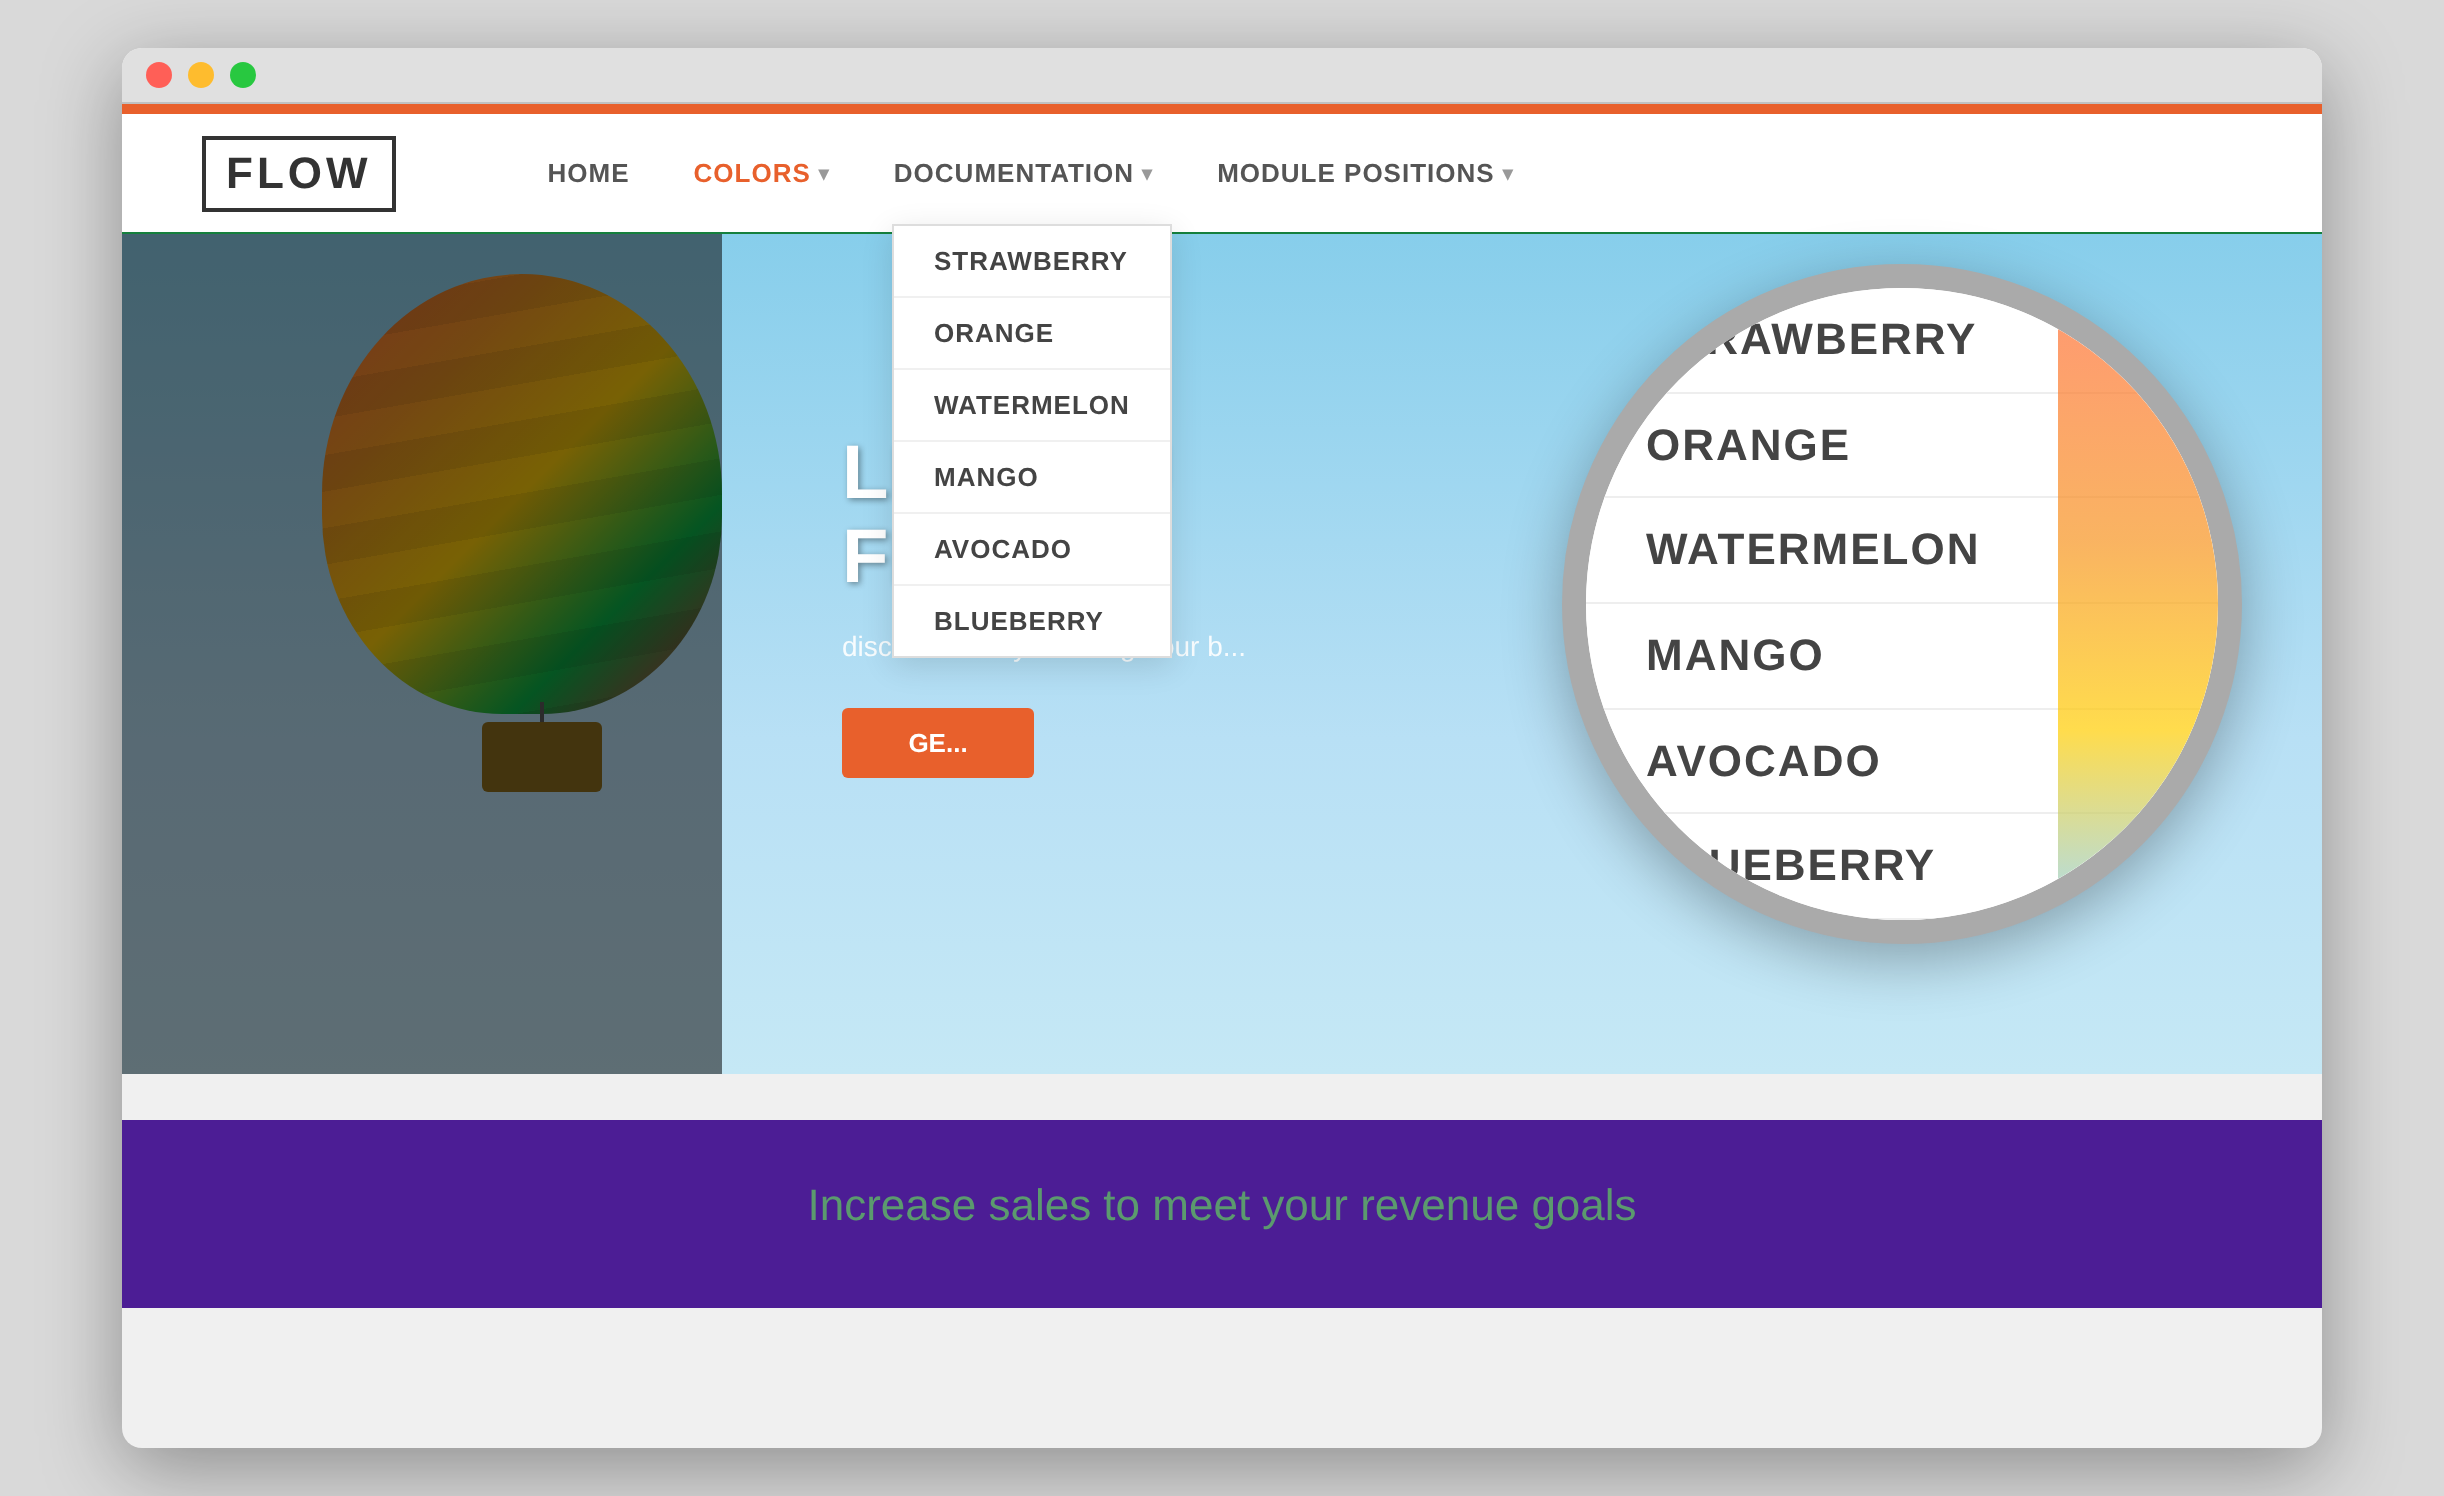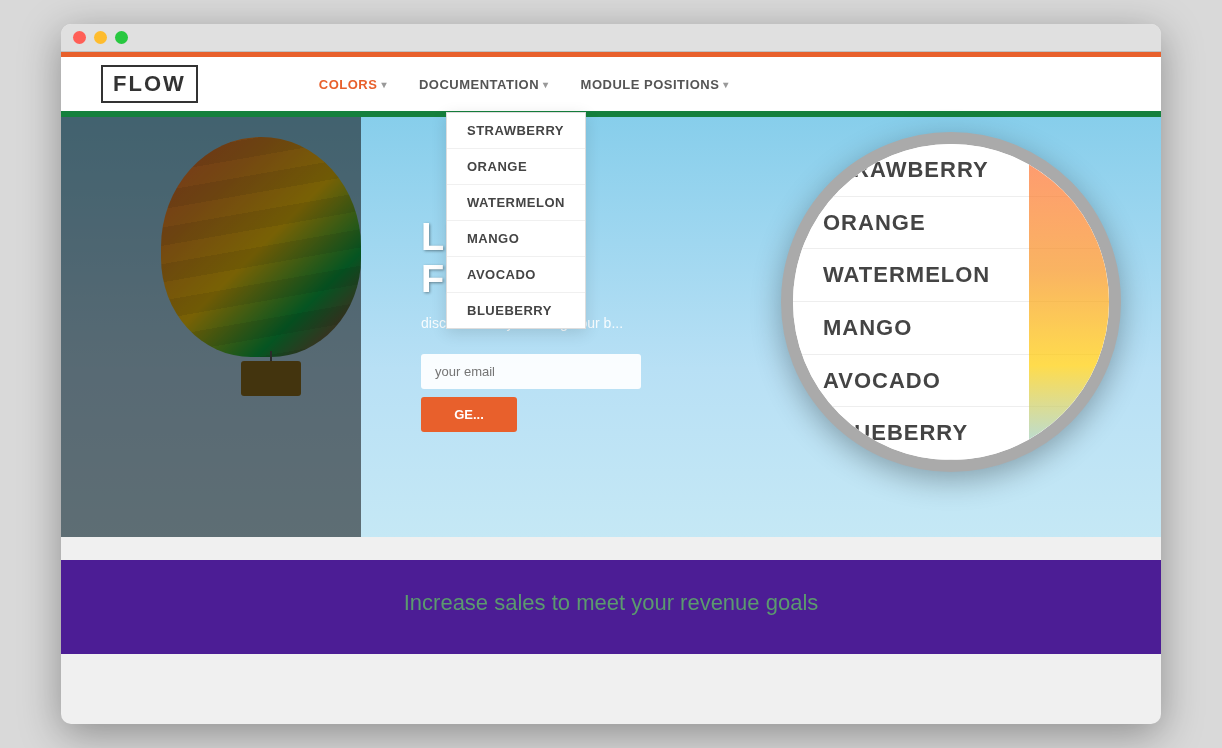--- a/index.html
+++ b/index.html
@@ -60,22 +60,21 @@
 
     
     .navbar {
       background: #ffffff;
       padding: 16px 40px;
       display: flex;
       align-items: center;
       height: 60px;
       position: relative;
       z-index: 100;
-      border-bottom: 6px solid #15803d;
-      gap: 45px;
+      border-bottom: 1px solid #15803d;
     }
 
     .logo {
       border: 2px solid #333;
       padding: 4px 10px;
       font-size: 22px;
       font-weight: 700;
       color: #333;
       letter-spacing: 2px;
       margin-right: 60px;
@@ -361,20 +360,23 @@
   </div>
 
   <div class="mac-content">
 
     <div class="top-bar"></div>
 
     <div class="navbar">
       <div class="logo">FLOW</div>
 
       <div class="nav-links">
+        <div class="nav-item">
+          <span>HOME</span>
+        </div>
         <div class="nav-item active">
           <span>COLORS</span>
           <span class="chevron">▾</span>
         </div>
         <div class="nav-item">
           <span>DOCUMENTATION</span>
           <span class="chevron">▾</span>
         </div>
         <div class="nav-item">
           <span>MODULE POSITIONS</span>
@@ -402,21 +404,20 @@
 
         <div class="hero-overlay-left"></div>
 
         <div class="hero-text">
           <h1>
             <span>LET YOU</span><br>
             <span>FLY H...</span>
           </h1>
           <p>discover how y... through our b...</p>
           <div class="hero-form">
-            <input class="hero-input" type="email" placeholder="your email" style="">
             <button class="hero-submit">GE...</button>
           </div>
         </div>
       </div>
     </div>
 
     <div class="bottom-section">
       <h2>Increase sales to meet your revenue goals</h2>
     </div>
 

